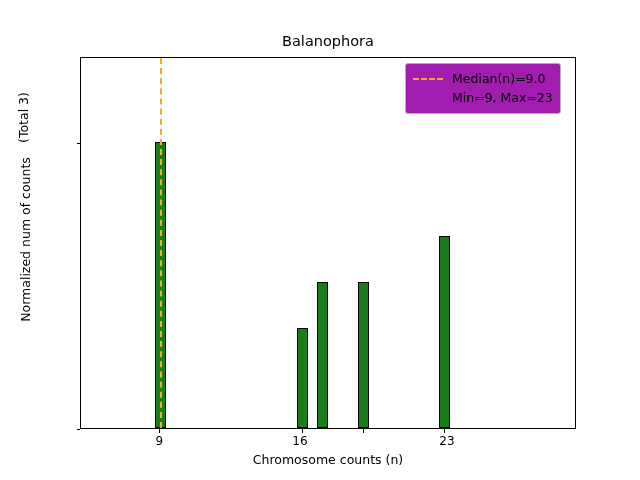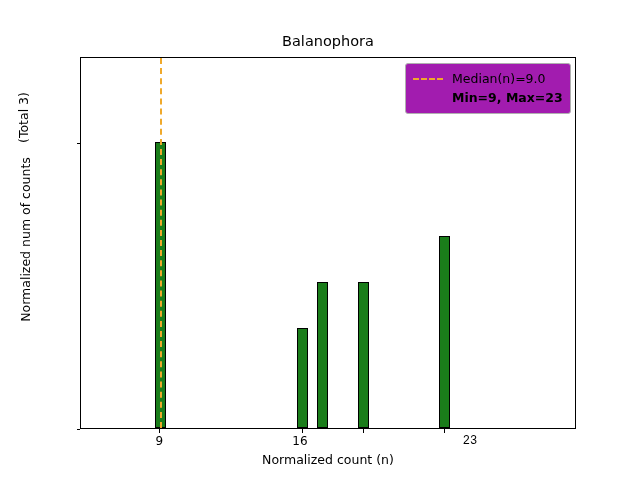--- a/index.html
+++ b/index.html
@@ -159,21 +159,20 @@
     border-top: none;
   }
   .legend-text {
     font-size: 12.5px;
     color: #000000;
     white-space: nowrap;
   }
   .legend-text.right-align {
     width: 100%;
     text-align: center;
-    font-weight: bold;
   }
 </style>
 </head>
 <body>
 
 <div id="figure">
 
   <div id="chart-title">Balanophora</div>
 
   <div id="plot-area">
@@ -190,24 +189,24 @@
   <div id="ticks-layer">
       <div class="ytick-mark" style="left: 76.5px; top: 429px;"></div>
       <div class="ytick-mark" style="left: 76.5px; top: 142.846px;"></div>
       <div class="xtick-mark" style="left: 159.279px;"></div>
       <div class="xtick-label" style="left: 159.279px;">9</div>
       <div class="xtick-mark" style="left: 301.574px;"></div>
       <div class="xtick-label" style="left: 300px;">16</div>
       <div class="xtick-mark" style="left: 362.557px;"></div>
       <div class="xtick-label" style="left: 362.557px; margin-top: 44px;">19</div>
       <div class="xtick-mark" style="left: 443.869px;"></div>
-      <div class="xtick-label" style="left: 470px; font-family: Liberation Mono, monospace;">23</div>
+      <div class="xtick-label" style="left: 447px;">23</div>
     </div>
 
-  <div id="xlabel">Normalized count (n)</div>
+  <div id="xlabel">Chromosome counts (n)</div>
 
   <div id="ylabel-wrap">
     <div class="ylabel-line" id="ylabel-main">Normalized num of counts</div>
     <div class="ylabel-line" id="ylabel-sub">(Total 3)</div>
   </div>
 
   <div id="legend">
     <div class="legend-row">
       <span class="legend-swatch"></span>
       <span class="legend-text">Median(n)=9.0</span>

